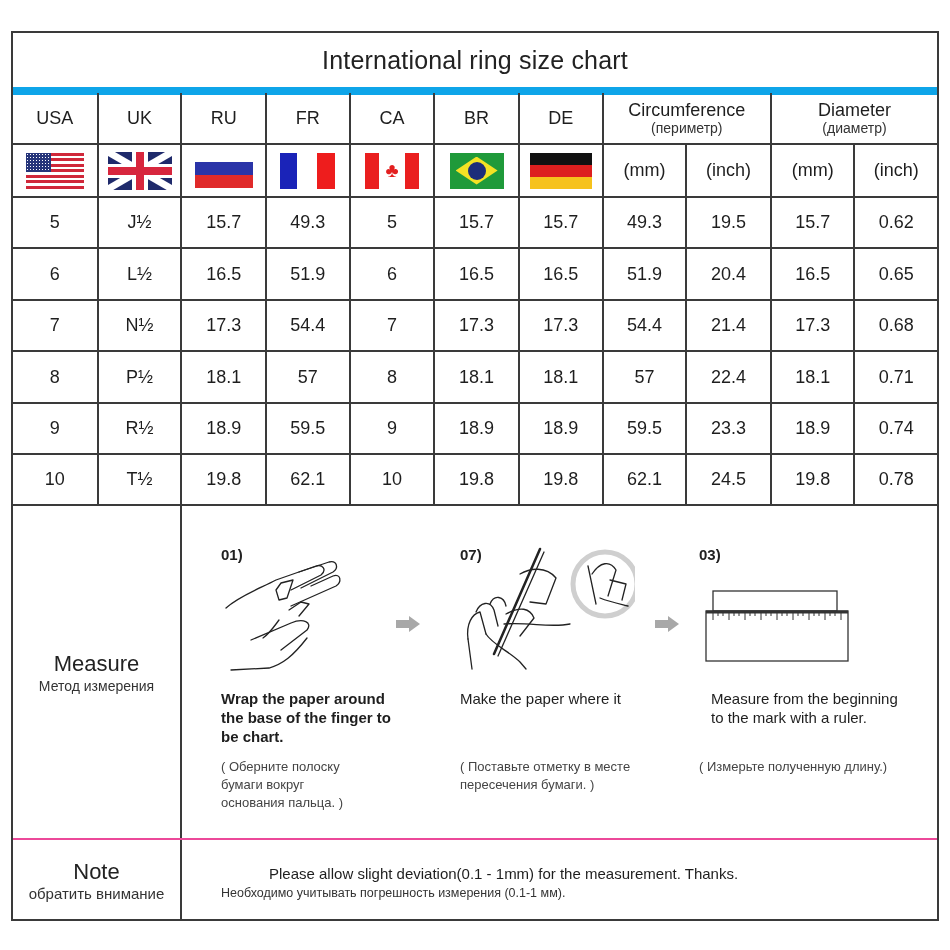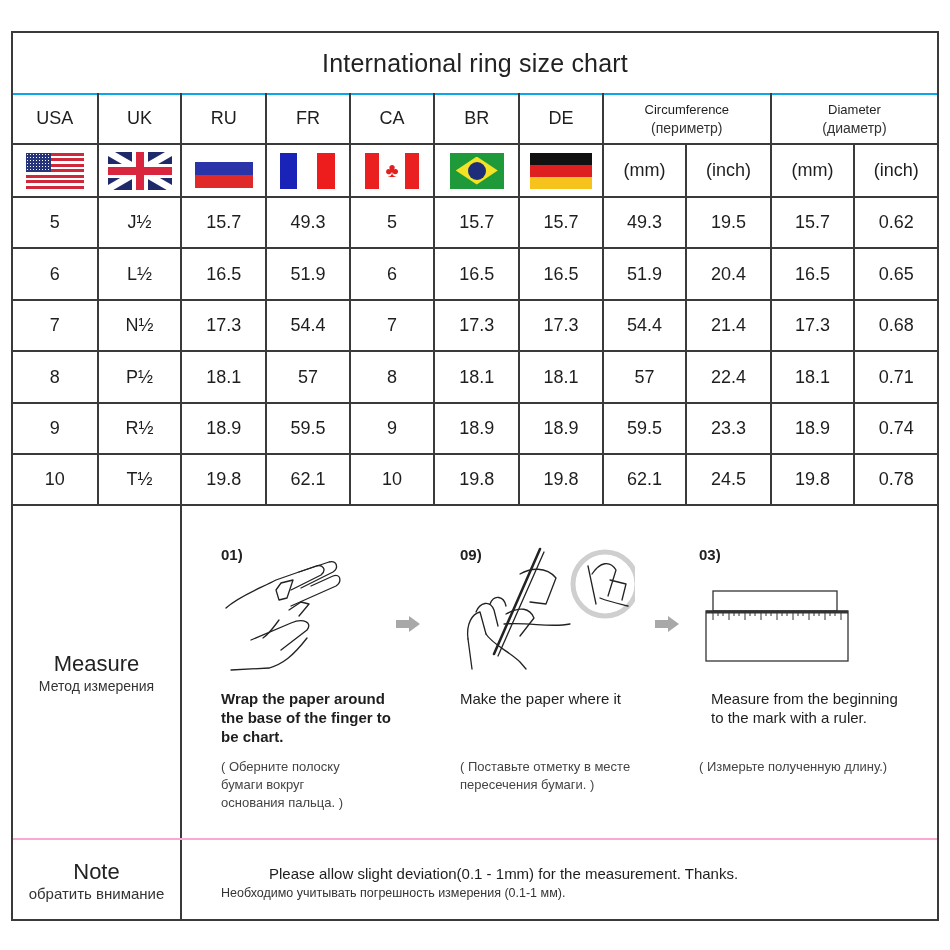--- a/index.html
+++ b/index.html
@@ -1,30 +1,30 @@
 <!DOCTYPE html>
 <html><head>
 <meta charset="utf-8">
 <style>
   html, body { margin: 0; padding: 0; background: #ffffff; }
   body { width: 950px; height: 950px; position: relative; overflow: hidden;
          font-family: "Liberation Sans", "DejaVu Sans", sans-serif; color: #1e1e1e; }
   .chart { position: absolute; left: 11px; top: 31px; width: 928px; height: 890px;
            border: 2px solid #3a3a3a; box-sizing: border-box; }
   .title { position: absolute; left: 0; top: 0; width: 100%; height: 62px;
-           border-bottom: 2px solid #0ea5e9; box-sizing: border-box;
+           border-bottom: 8px solid #0ea5e9; box-sizing: border-box;
            display: flex; align-items: center; justify-content: center;
            font-size: 25px; color: #222; letter-spacing: 0.2px; }
   table.grid { position: absolute; left: 0; top: 60px; border-collapse: collapse; table-layout: fixed; }
   table.grid td { border: 2px solid #3a3a3a; text-align: center; vertical-align: middle;
                   padding: 0; box-sizing: border-box; font-size: 18px; color: #1e1e1e; }
   table.grid tr:first-child td { border-top: none; }
   table.grid td:first-child { border-left: none; }
   table.grid td:last-child { border-right: none; }
-  .hdr-main { font-size: 13px; line-height: 20px; display:block; }
+  .hdr-main { font-size: 18px; line-height: 20px; display:block; }
   .hdr-sub { font-size: 14px; line-height: 17px; display:block; color:#333; }
   .unit { font-size: 17px; color: #333; }
   .val-light { color: #333; }
 
   
   .flag { display: inline-block; vertical-align: middle; position: relative; }
   .flag-usa { width: 58px; height: 36px;
     background: repeating-linear-gradient(to bottom, #d0283a 0 3px, #ffffff 3px 5.5px); }
   .flag-usa::before { content: ""; position: absolute; left: 0; top: 0; width: 25px; height: 19px;
     background: radial-gradient(circle, #ffffff 0.7px, #26357a 1px) 0 0 / 3px 3px; }
@@ -49,21 +49,21 @@
     background:#f4e224; clip-path: polygon(50% 0, 100% 50%, 50% 100%, 0 50%); }
   .flag-br .globe { position:absolute; left: 18px; top: 9px; width: 18px; height: 18px;
     border-radius: 50%; background: #1d2d7a; }
   .flag-de { width: 62px; height: 36px;
     background: linear-gradient(to bottom, #111 0 33%, #dd1f1f 33% 66%, #f6c21c 66% 100%); }
 
   
   .measure-row { position: absolute; left: 0; top: 471px; width: 100%; height: 336px;
                  border-top: 2px solid #3a3a3a; box-sizing: border-box; }
   .note-row { position: absolute; left: 0; top: 805px; width: 100%; height: 83px;
-              border-top: 2px solid #f9a8d4; box-sizing: border-box; }
+              border-top: 2px solid #ec4899; box-sizing: border-box; }
   .label-cell { position: absolute; left: 0; top: 0; width: 169px; height: 100%;
                 border-right: 2px solid #3a3a3a; box-sizing: border-box;
                 display:flex; flex-direction: column; align-items:center; justify-content:center; }
   .label-main { font-size: 22px; color:#222; line-height: 26px; }
   .label-sub { font-size: 14px; color:#333; line-height: 18px; text-align: right; }
   .step { position: absolute; top: 0; height: 100%; }
   .step-num { position:absolute; top: 40px; font-size: 15px; font-weight: bold; color:#222; }
   .step-desc { position:absolute; top: 183px; font-size: 15px; line-height: 19px; color:#1e1e1e; }
   .step-desc.bold { font-weight: bold; }
   .step-ru { position:absolute; font-size: 13px; line-height: 18px; color:#444; }
@@ -237,21 +237,21 @@
       </div>
     </div>
 
     <div class="arrow" style="left:383px;">
       <svg width="24" height="16" viewBox="0 0 24 16">
           <path d="M0 4 H13 V0 L24 8 L13 16 V12 H0 Z" fill="#a8a8a8"></path>
         </svg>
     </div>
 
     <div class="step" style="left:447px; width:220px;">
-      <div class="step-num" style="left:0">09)</div>
+      <div class="step-num" style="left:0">07)</div>
       <div style="position:absolute; left:0; top:38px;">
         <svg width="175" height="130" viewBox="0 0 175 130" fill="none" stroke="#222" stroke-width="1.3" stroke-linecap="round" stroke-linejoin="round">
           <path d="M80 5 L34 110" stroke-width="2.5"></path>
           <path d="M84 8 L38 112"></path>
           <path d="M8 95 C6 80 12 70 20 68 L26 90"></path>
           <path d="M16 68 C20 58 30 56 34 66 L38 82"></path>
           <path d="M30 60 C34 50 44 52 46 62"></path>
           <path d="M8 95 L12 125"></path>
           <path d="M26 90 C32 100 50 108 60 118 L66 125"></path>
           <path d="M46 70 C60 62 70 64 74 74 L60 92"></path>

